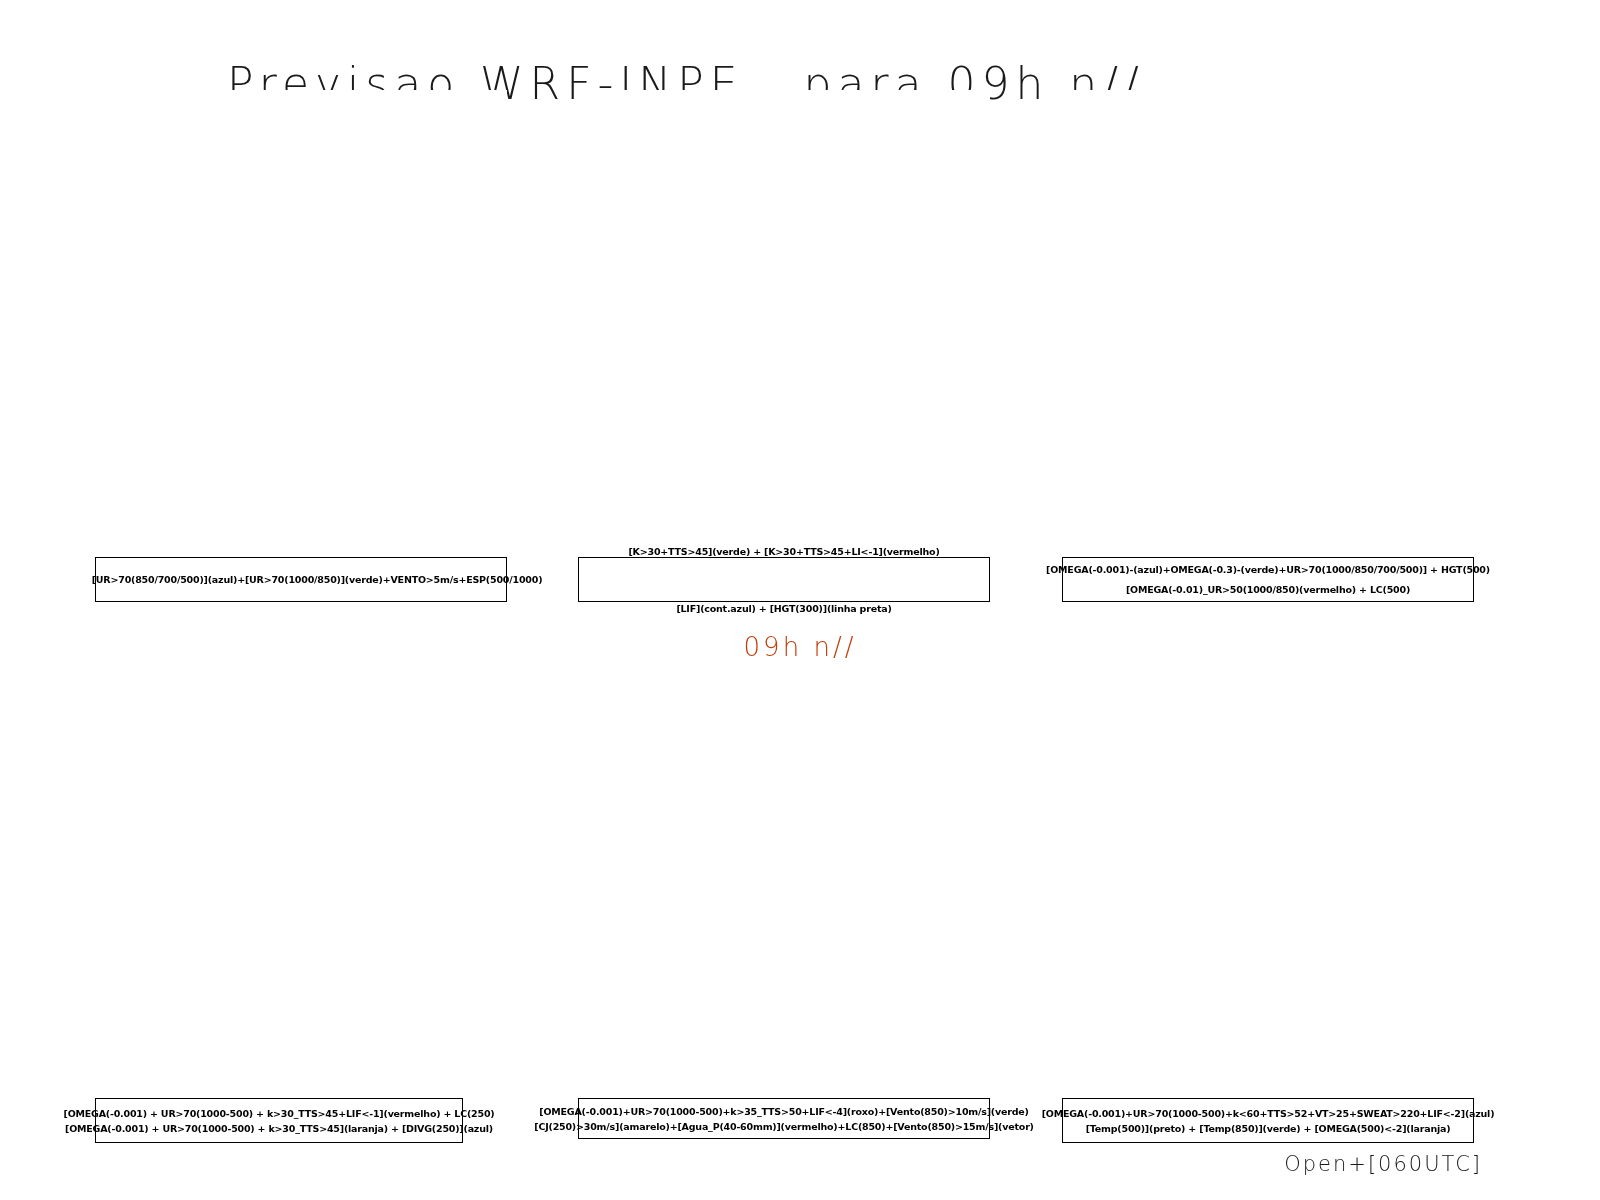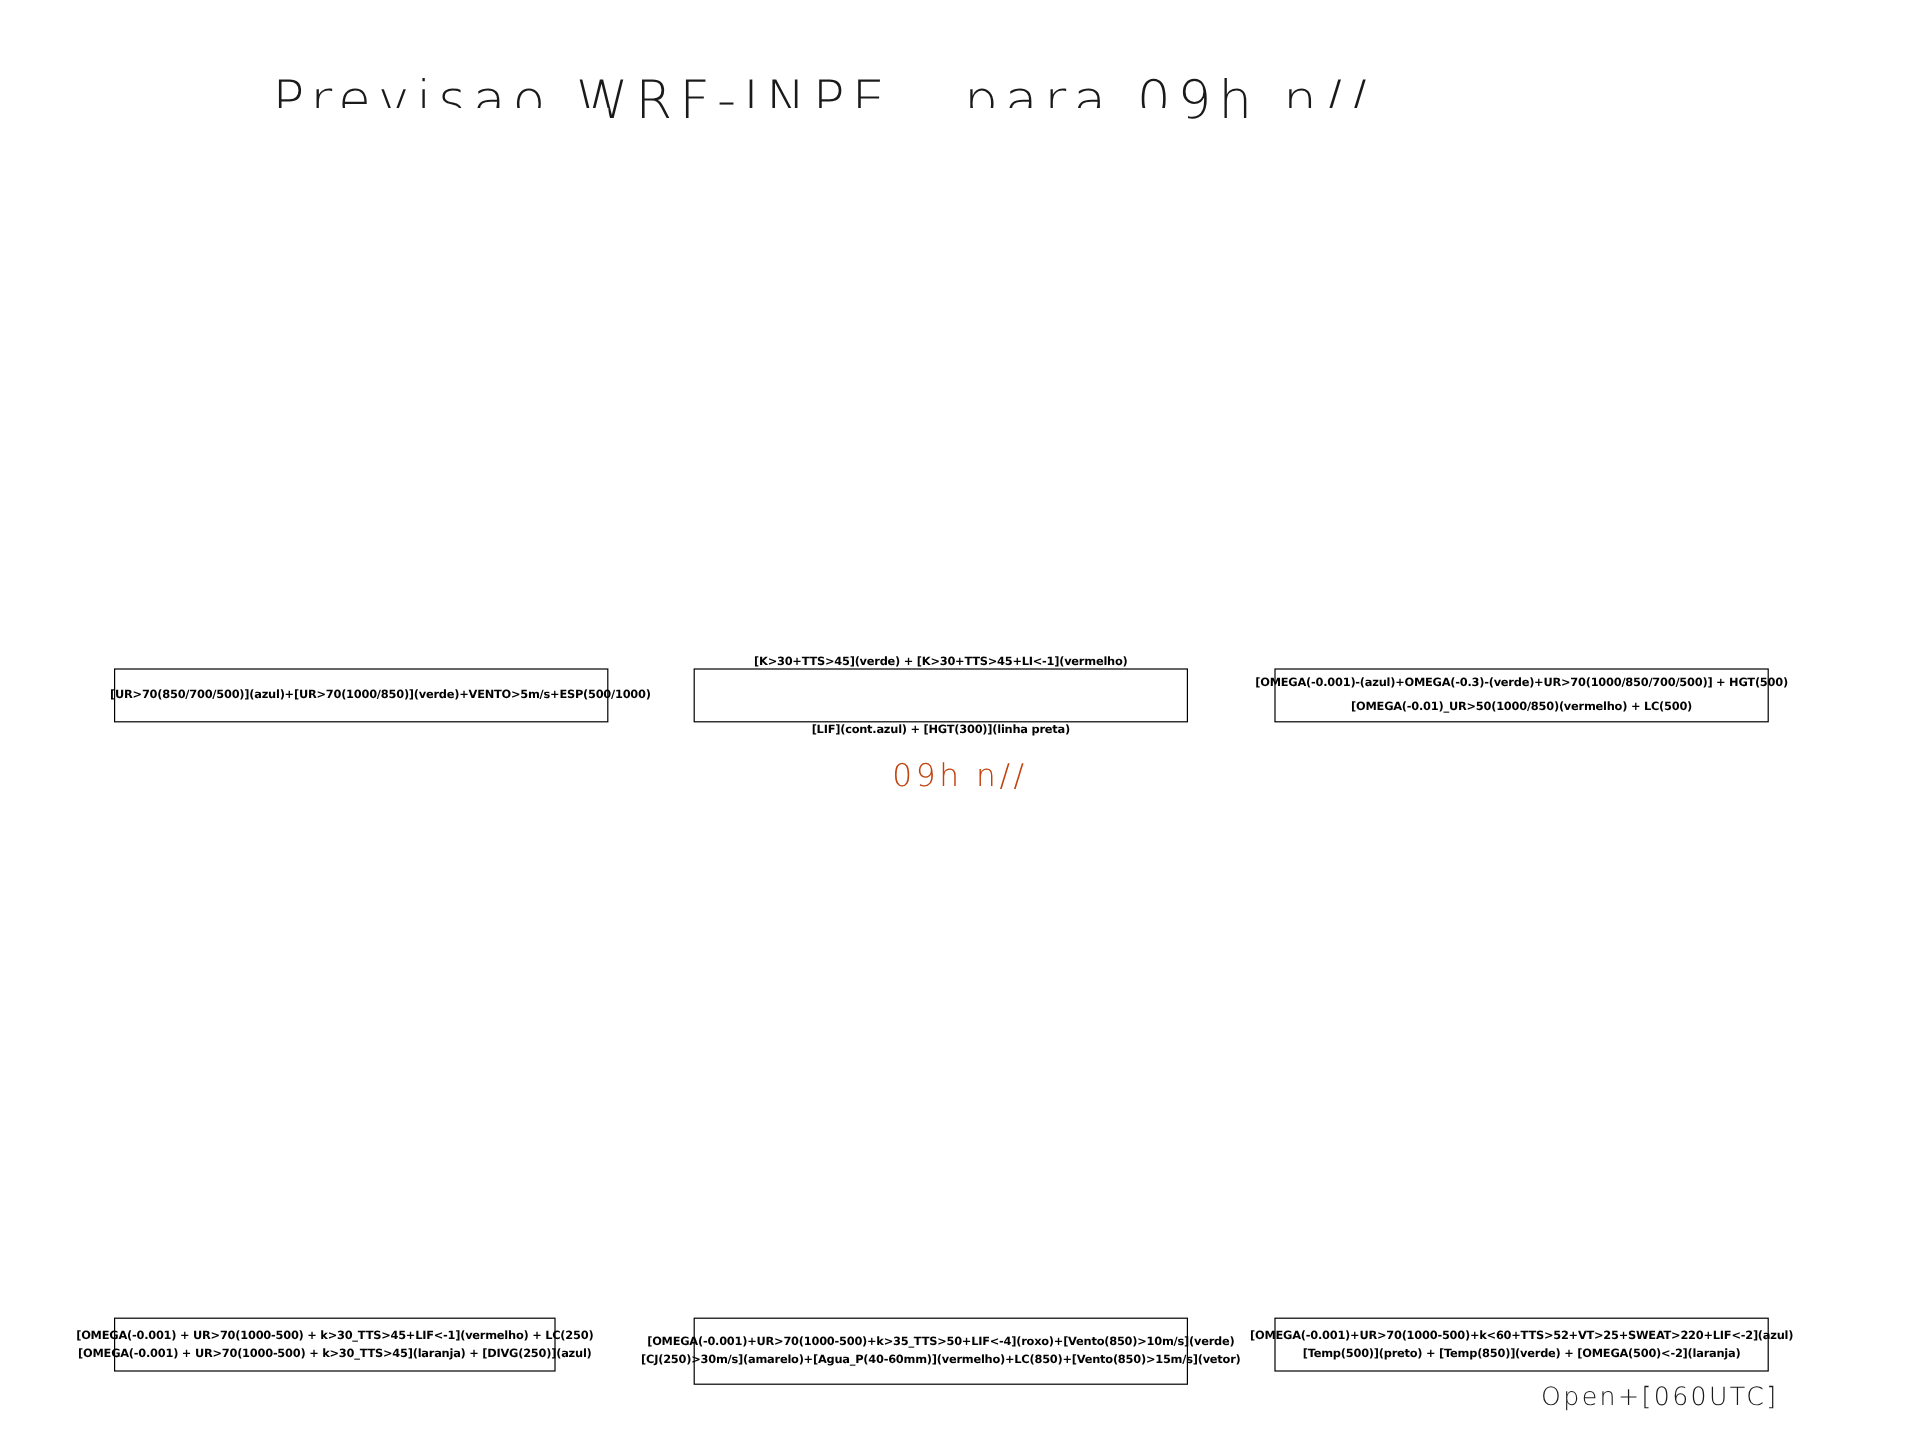--- a/index.html
+++ b/index.html
@@ -81,21 +81,21 @@
     text-align: center;
   }
 
   
   #legend-ur     { left: 95px;   top: 557px; width: 412px; height: 45px; padding-left: 38px; }
   #legend-k      { left: 578px;  top: 557px; width: 412px; height: 45px; gap: 42px; }
   #legend-omega  { left: 1062px; top: 557px; width: 412px; height: 45px; justify-content: space-between; }
 
   
   #legend-omega-lc    { left: 95px;   top: 1098px; width: 368px; height: 45px; }
-  #legend-omega-cj    { left: 578px;  top: 1098px; width: 412px; height: 56px; }
+  #legend-omega-cj    { left: 578px;  top: 1098px; width: 412px; height: 41px; }
   #legend-omega-sweat { left: 1062px; top: 1098px; width: 412px; height: 45px; }
 
   
   .panel-area {
     position: absolute;
     background: #ffffff;
   }
 </style>
 </head>
 <body>

